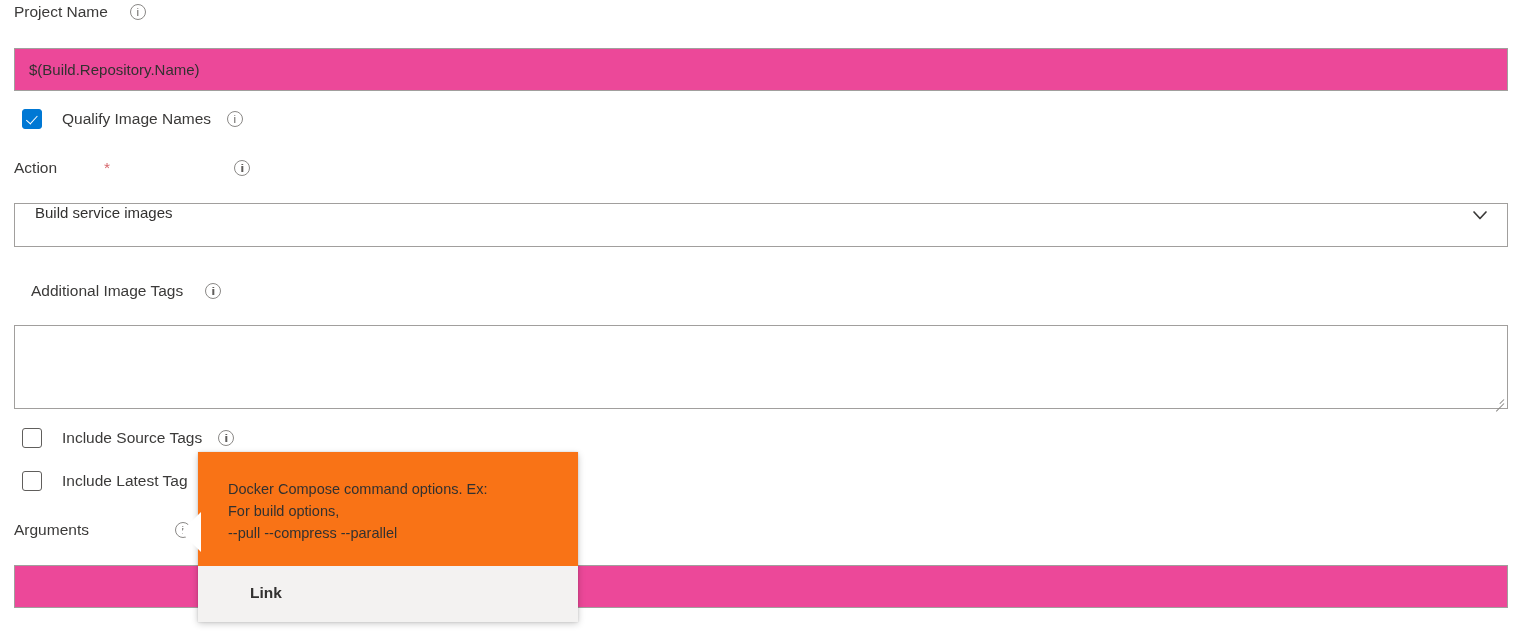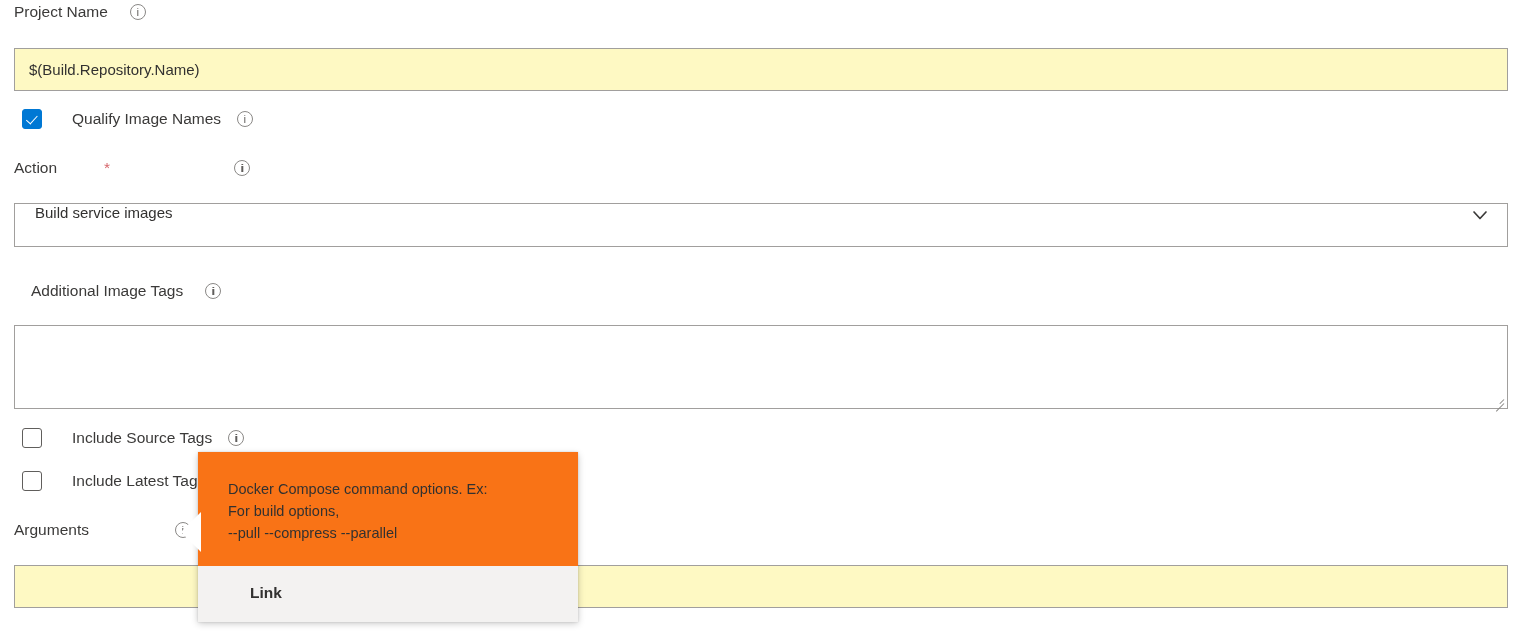--- a/index.html
+++ b/index.html
@@ -73,21 +73,21 @@
     height: 6px;
     background: #605e5c;
     transform: translateX(-50%);
   }
 
   
   .text-input {
     position: absolute;
     box-sizing: border-box;
     border: 1px solid #a19f9d;
-    background: #fef9c3;
+    background: #ec4899;
     font-family: "Liberation Sans", sans-serif;
     font-size: 15px;
     color: #323130;
     padding: 0 14px;
     outline: none;
     border-radius: 0;
   }
   .text-area {
     position: absolute;
     box-sizing: border-box;
@@ -167,21 +167,21 @@
     top: 3.2px;
     width: 5px;
     height: 9.5px;
     border: solid #ffffff;
     border-width: 0 1.9px 1.9px 0;
     transform: rotate(42deg);
   }
   .cb-label {
     font-size: 15.5px;
     color: #3b3a39;
-    margin-left: 30px;
+    margin-left: 20px;
   }
 
   
   .callout {
     position: absolute;
     box-sizing: border-box;
     background: #f97316;
     box-shadow: 0 1.6px 7px rgba(0,0,0,0.22), 0 0.3px 2px rgba(0,0,0,0.14);
     z-index: 40;
   }

